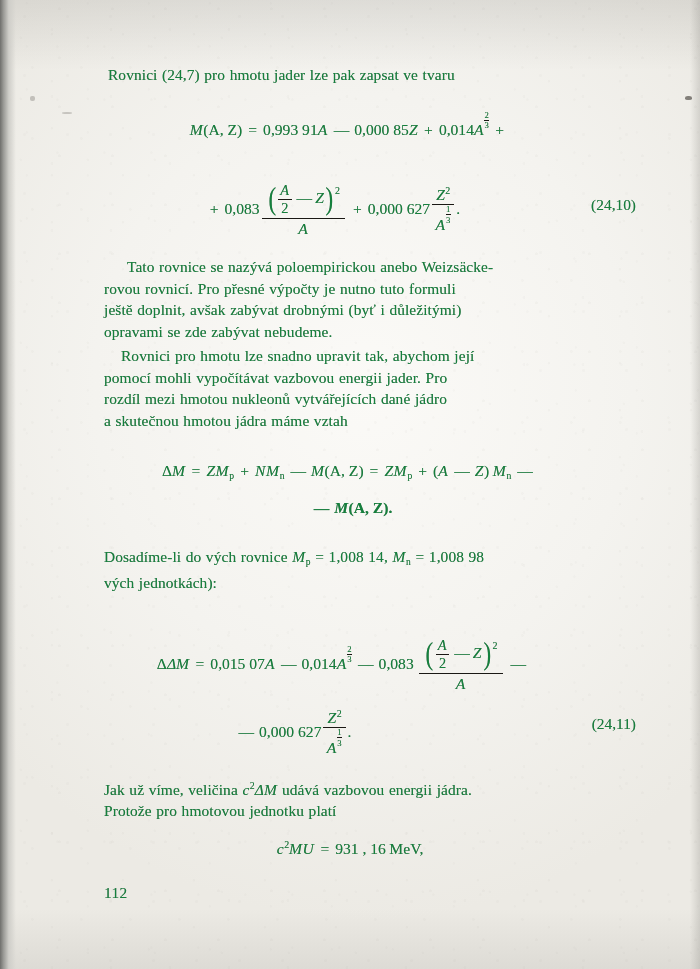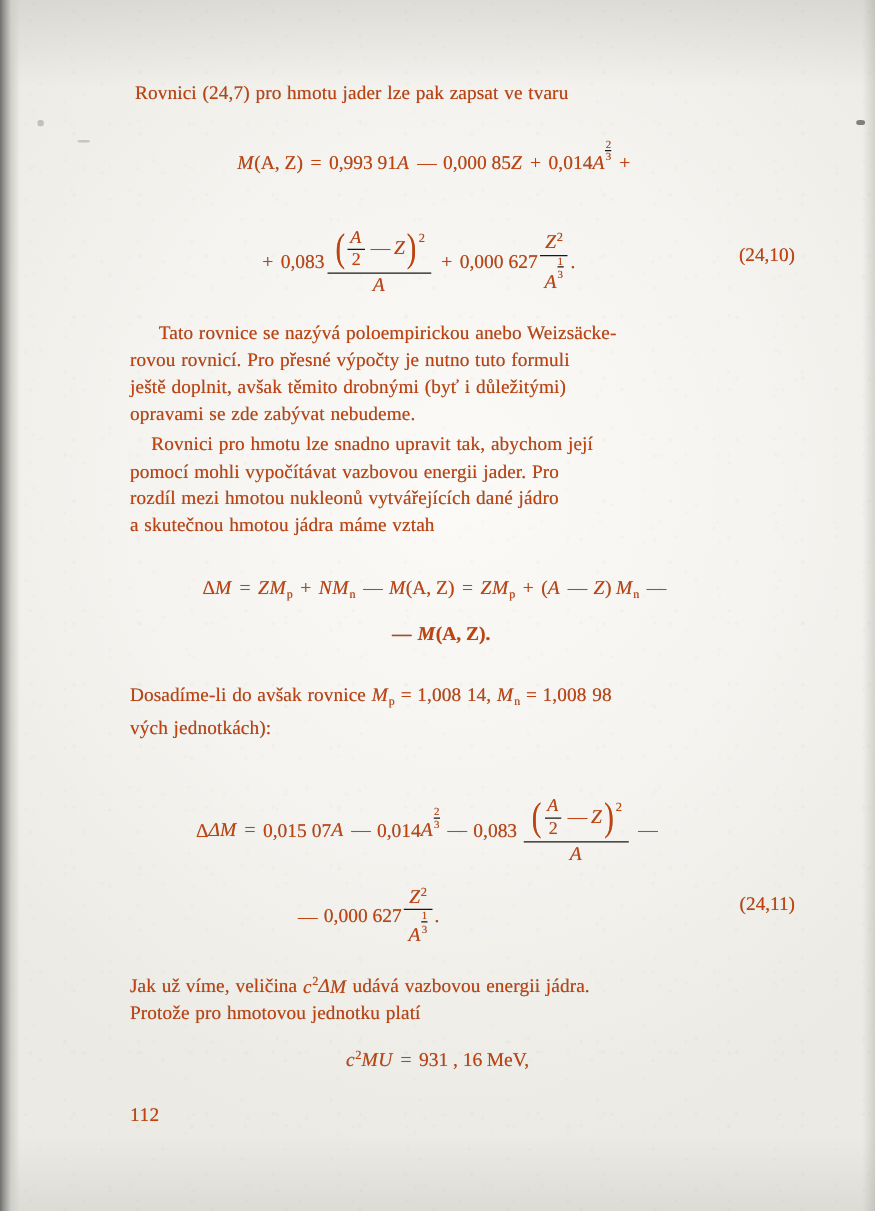--- a/index.html
+++ b/index.html
@@ -7,21 +7,21 @@
     padding: 0;
     background: #7a7a7a;
   }
   .page {
     position: relative;
     width: 700px;
     height: 969px;
     overflow: hidden;
     background: #efeeea;
     font-family: "Liberation Serif", "DejaVu Serif", serif;
-    color: #c2410c;
+    color: #15803d;
   }
   
   .paper-base {
     position: absolute;
     inset: 0;
     background:
       radial-gradient(ellipse 70% 55% at 52% 40%, #fbfaf7 0%, #f4f3ef 55%, #eceae4 100%);
   }
   .paper-grain {
     position: absolute;
@@ -222,21 +222,21 @@
     <div class="eqline" style="top:183px;">
       <span class="eq" style="position:relative;left:-18px;">
         <span class="opw">+</span><span class="num">0,083</span><span class="frac"><span class="n"><span class="paren"><span class="pl">(</span><span class="small-frac"><span class="n"><i class="v">A</i></span><span class="d">2</span></span><span class="op dash">—</span><i class="v">Z</i><span class="pr">)</span><span class="sup" style="vertical-align:.95em;">2</span></span></span><span class="d"><i class="v">A</i></span></span><span class="opw">+</span><span class="num">0,000 627</span><span class="frac"><span class="n"><i class="v">Z</i><span class="sup">2</span></span><span class="d"><i class="v">A</i><span class="supfrac"><span class="n">1</span><span class="d">3</span></span></span></span><span>.</span>
       </span>
     </div>
     <div class="eqtag" style="top:196px;">(24,10)</div>
 
     <div class="para" style="top:256px;">
       <div style="text-align:justify;margin-left:23px;">Tato rovnice se nazývá poloempirickou anebo Weizsäcke-</div>
       <div>rovou rovnicí. Pro přesné výpočty je nutno tuto formuli</div>
-      <div>ještě doplnit, avšak těmito drobnými (byť i důležitými)</div>
+      <div>ještě doplnit, avšak zabývat drobnými (byť i důležitými)</div>
       <div>opravami se zde zabývat nebudeme.</div>
     </div>
 
     <div class="para" style="top:345px;">
       <div style="text-indent:17px;">Rovnici pro hmotu lze snadno upravit tak, abychom její</div>
       <div>pomocí mohli vypočítávat vazbovou energii jader. Pro</div>
       <div>rozdíl mezi hmotou nukleonů vytvářejících dané jádro</div>
       <div>a skutečnou hmotou jádra máme vztah</div>
     </div>
 
@@ -247,21 +247,21 @@
     </div>
 
     <div class="eqline" style="top:497px;font-weight:bold;">
       <span class="eq">
         <span class="opw dash">—</span><i class="v">M</i><span>(A, Z)</span><span>.</span>
       </span>
     </div>
 
     <div class="para" style="top:546px;width:486px;">
       <div>
-        <span>Dosadíme-li do avšak rovnice </span><i class="v">M</i><span class="sub">p</span><span> = 1,008 14, </span><i class="v">M</i><span class="sub">n</span><span> = 1,008 98</span>
+        <span>Dosadíme-li do vých rovnice </span><i class="v">M</i><span class="sub">p</span><span> = 1,008 14, </span><i class="v">M</i><span class="sub">n</span><span> = 1,008 98</span>
       </div>
       <div>vých jednotkách):</div>
     </div>
 
     <div class="eqline" style="top:638px;">
       <span class="eq" style="position:relative;left:-6px;">
         <span>Δ<i class="v" style="font-style:italic;">ΔM</i></span><span class="opw">=</span><span class="num">0,015 07</span><i class="v">A</i><span class="opw dash">—</span><span class="num">0,014</span><i class="v">A</i><span class="supfrac"><span class="n">2</span><span class="d">3</span></span><span class="opw dash">—</span><span class="num">0,083</span><span class="thinsp"></span><span class="frac"><span class="n"><span class="paren"><span class="pl">(</span><span class="small-frac"><span class="n"><i class="v">A</i></span><span class="d">2</span></span><span class="op dash">—</span><i class="v">Z</i><span class="pr">)</span><span class="sup" style="vertical-align:.95em;">2</span></span></span><span class="d"><i class="v">A</i></span></span><span class="opw dash">—</span>
       </span>
     </div>
 

